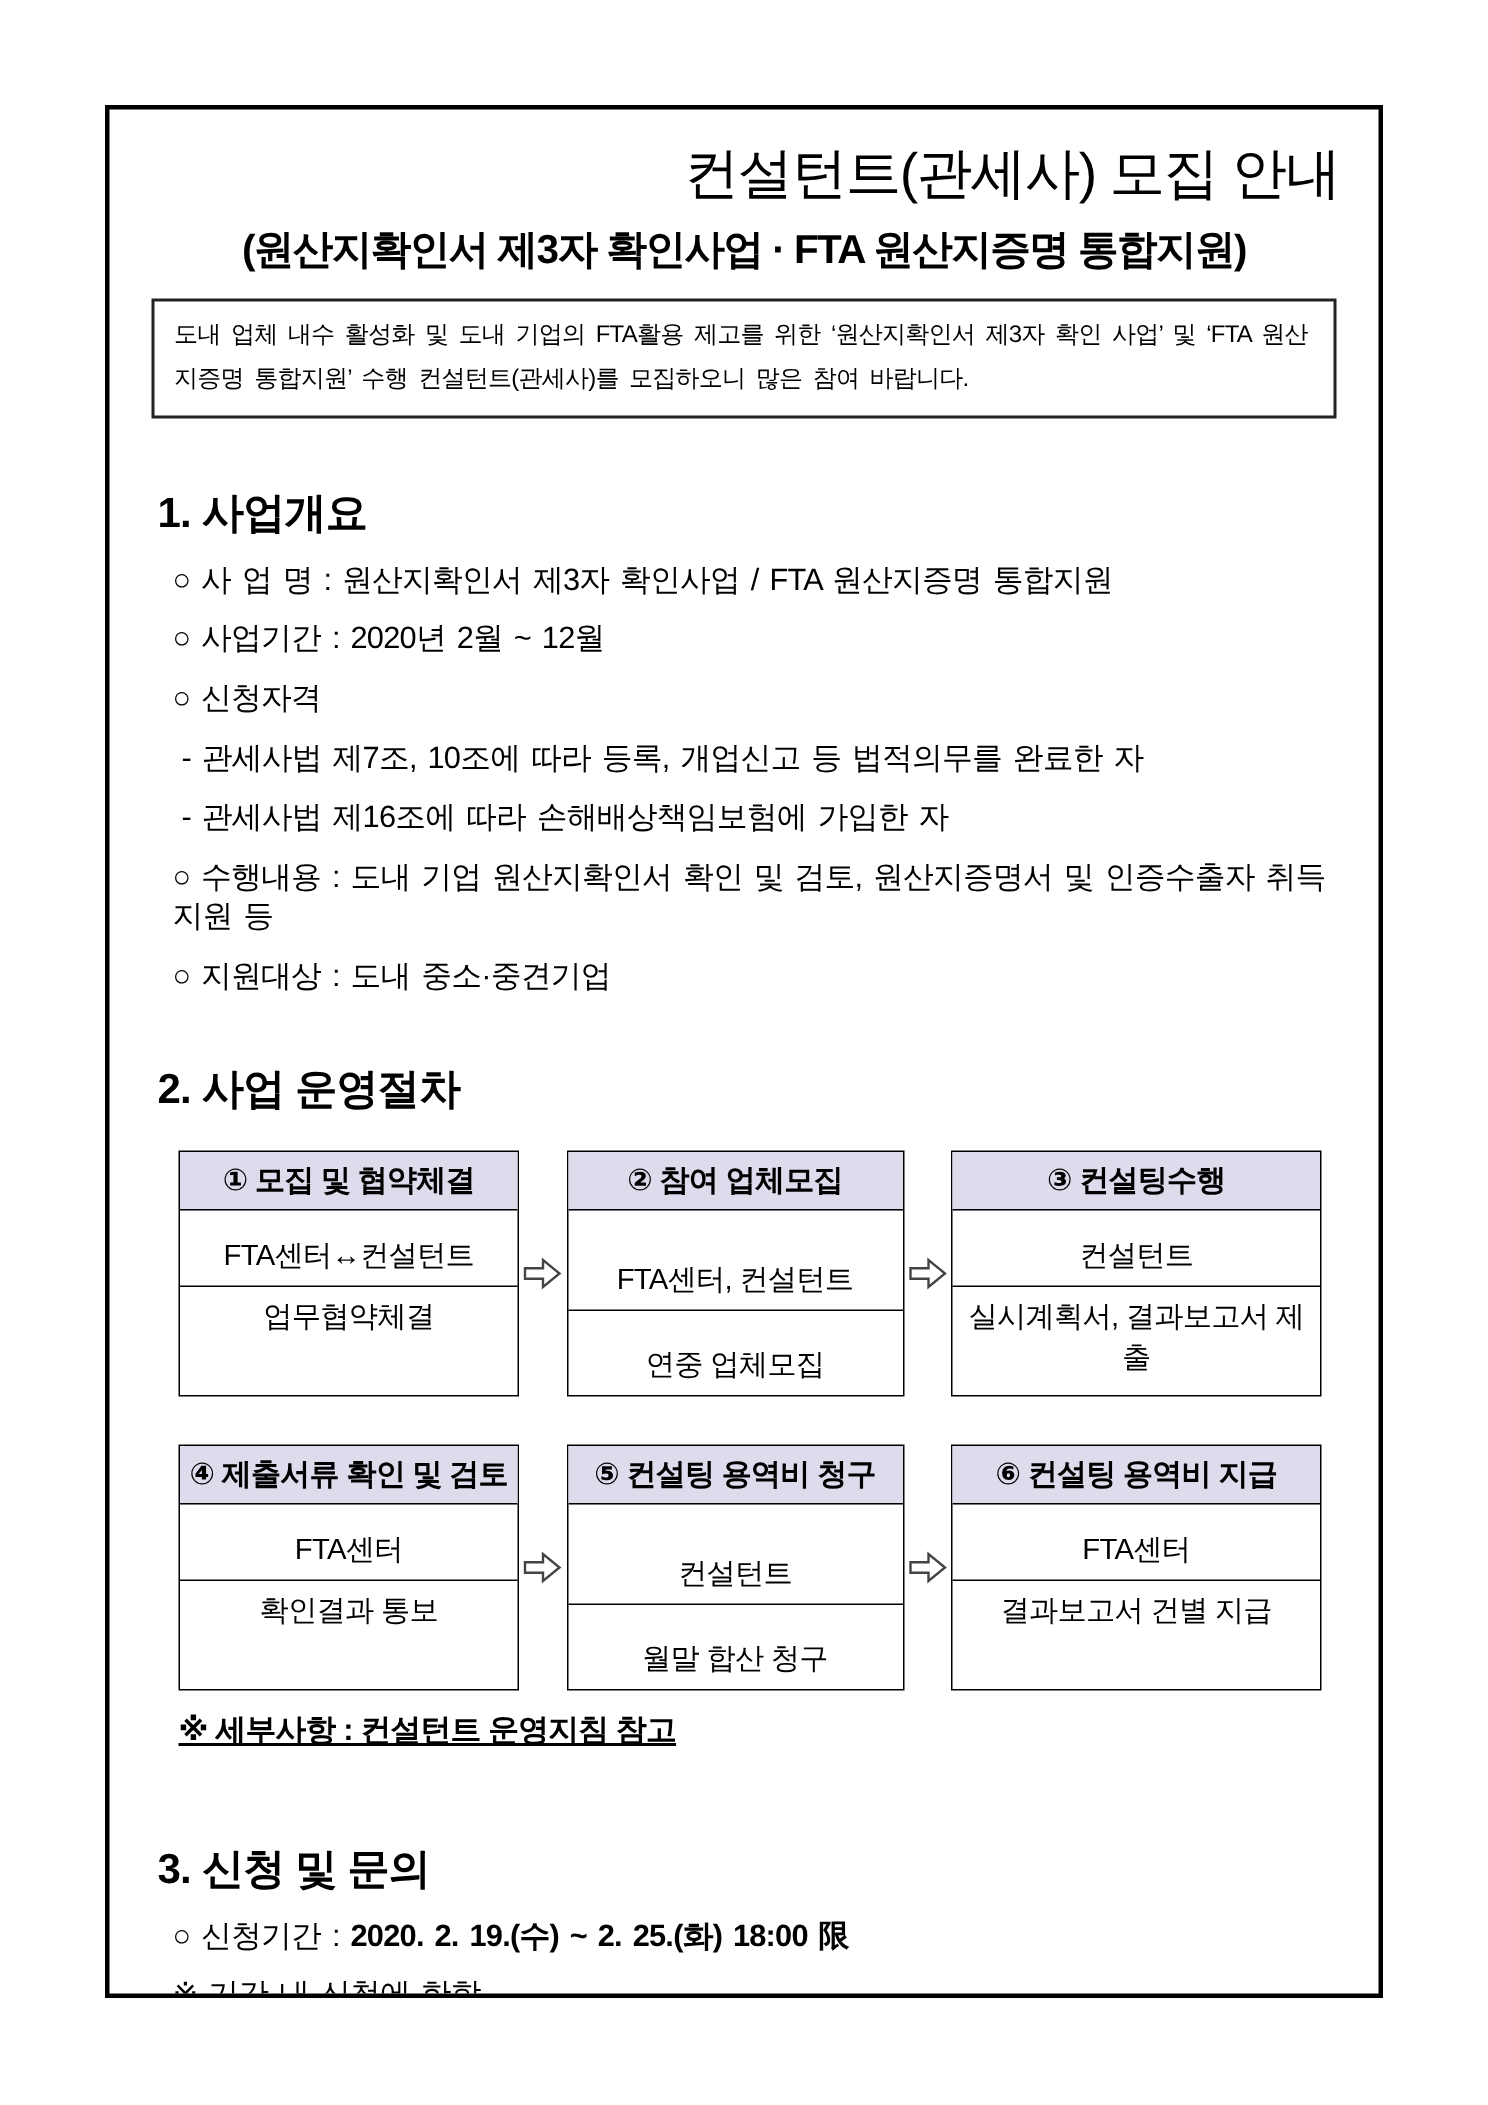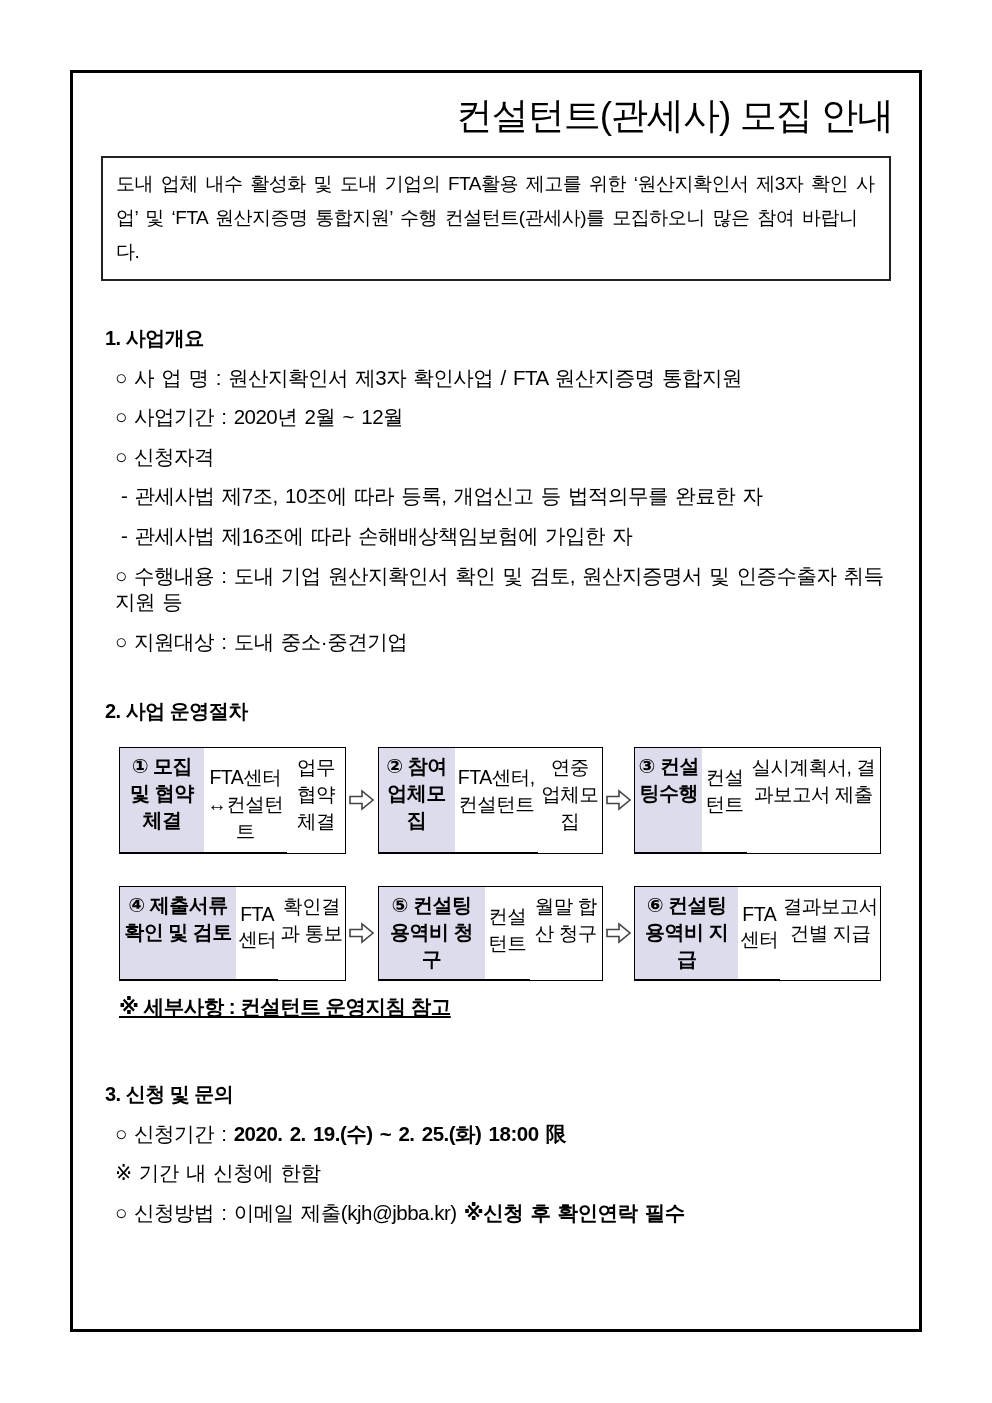--- a/index.html
+++ b/index.html
@@ -25,46 +25,46 @@
     letter-spacing:-1px; margin-top:6px;
   }
   .subtitle {
     text-align:center; font-size:27px; font-weight:bold;
     letter-spacing:-1px; margin-top:7px;
   }
   .intro-box {
     border:2px solid #222;
     margin:15px 2px 0 2px;
     padding:9px 13px;
-    font-size:19px; line-height:1.8;
+    font-size:16px; line-height:1.8;
     letter-spacing:-0.5px; word-spacing:3px;
   }
 
   .sec1 { margin-top:44px; }
   .sec2 { margin-top:42px; }
   .sec3 { margin-top:60px; }
   .sec-heading {
-    font-size:20px; font-weight:bold;
+    font-size:28px; font-weight:bold;
     margin-left:6px; letter-spacing:-0.5px;margin-top:32px;
   }
   .items { font-size:20.5px; letter-spacing:-0.5px; }
   .item { margin:13px 0 0 16px; line-height:1.3; word-spacing:2px; }
   .item.dash { margin-left:22px; }
   .item.sub  { }
   .bold { font-weight:bold; }
 
   .flow { margin:22px 12px 0 20px; display:flex; align-items:stretch; }
   .flow.row2 { margin-top:32px; }
   .fbox {
     border:1.5px solid #000;
-    display:flex; flex-direction:row;
+    display:flex; flex-direction:column;
     box-sizing:border-box;
     background:#fff;
   }
-  .w1 { width:227px; } .w2 { width:225px; } .w3 { width:247px; }
+  .w1 { width:227px; } .w2 { width:225px;gap:16px; } .w3 { width:247px; }
   .fh {
     background:#dddcec;
     font-weight:bold; text-align:center;
     font-size:20px; letter-spacing:-0.5px;
     padding:5px 2px 6px;
     border-bottom:1.5px solid #000;
   }
   .fm {
     text-align:center; font-size:19.5px; letter-spacing:-0.5px;
     padding:16px 2px 7px; border-bottom:1.5px solid #000;
@@ -79,20 +79,21 @@
     font-size:20.5px; font-weight:bold; letter-spacing:-0.5px;text-decoration:underline;
   }
 </style>
 </head>
 <body>
 
 <div class="sheet">
   <div class="inner">
 
     <div class="title">컨설턴트(관세사) 모집 안내</div>
+    <div class="subtitle">(원산지확인서 제3자 확인사업 · FTA 원산지증명 통합지원)</div>
 
     <div class="intro-box">도내 업체 내수 활성화 및 도내 기업의 FTA활용 제고를 위한 ‘원산지확인서 제3자 확인 사업’ 및 ‘FTA 원산지증명 통합지원’ 수행 컨설턴트(관세사)를 모집하오니 많은 참여 바랍니다.</div>
 
     <div class="sec1">
       <div class="sec-heading">1. 사업개요</div>
       <div class="items">
         <div class="item">○ 사 업 명 : 원산지확인서 제3자 확인사업 / FTA 원산지증명 통합지원</div>
         <div class="item">○ 사업기간 : 2020년 2월 ~ 12월</div>
         <div class="item">○ 신청자격</div>
         <div class="item dash">- 관세사법 제7조, 10조에 따라 등록, 개업신고 등 법적의무를 완료한 자</div>

